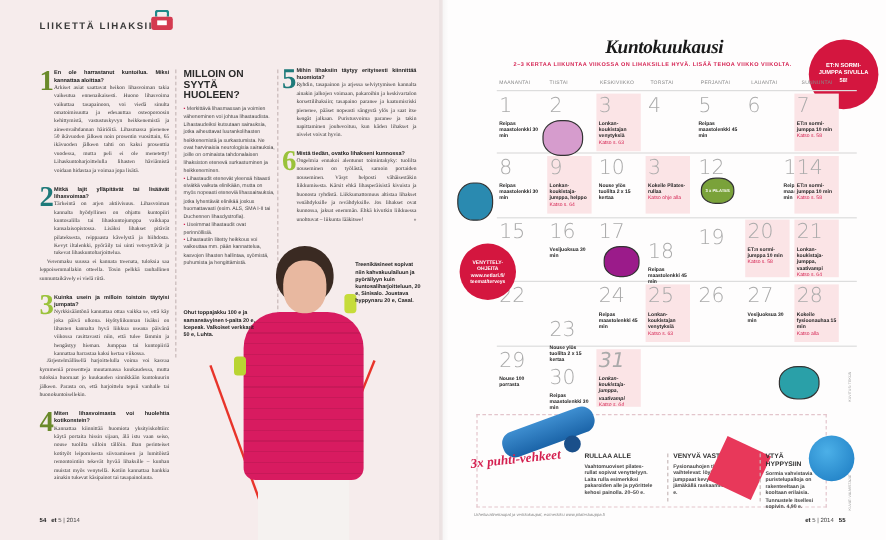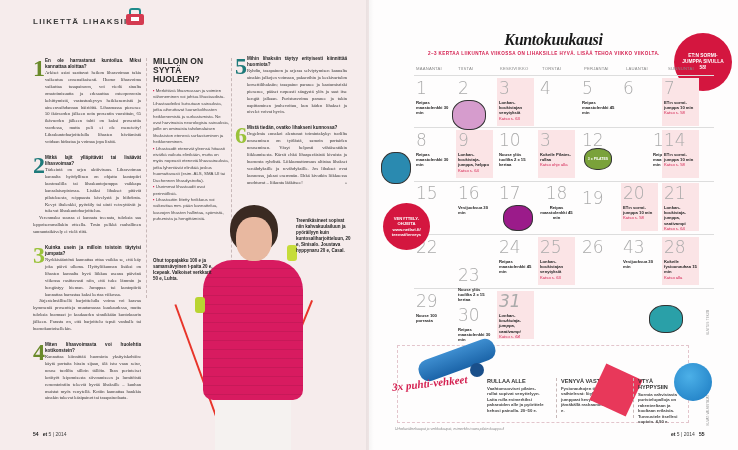--- a/index.html
+++ b/index.html
@@ -277,21 +277,21 @@
     <div class="cell" style="left: 456px; top: 183px;">
       <div class="num">16</div>
       <div class="txt">Vesijuoksua 30 min</div>
       <div class="link"></div>
     </div>
     <div class="cell" style="left: 497px; top: 183px;">
       <div class="num">17</div>
       <div class="txt"></div>
       <div class="link"></div>
     </div>
-    <div class="cell" style="left: 538px; top: 183px; text-align: center;">
+    <div class="cell" style="left: 538px; top: 200px;">
       <div class="num">18</div>
       <div class="txt">Reipas maastolenkki 45 min</div>
       <div class="link"></div>
     </div>
     <div class="cell" style="left: 580px; top: 188px;">
       <div class="num">19</div>
       <div class="txt"></div>
       <div class="link"></div>
     </div>
     <div class="cell pink" style="left: 621px; top: 183px;">
@@ -323,21 +323,21 @@
       <div class="num">25</div>
       <div class="txt">Lonkan-koukistajan venytyksiä</div>
       <div class="link">Katso s. 63</div>
     </div>
     <div class="cell" style="left: 580px; top: 237px;">
       <div class="num">26</div>
       <div class="txt"></div>
       <div class="link"></div>
     </div>
     <div class="cell" style="left: 621px; top: 237px;">
-      <div class="num">43</div>
+      <div class="num">27</div>
       <div class="txt">Vesijuoksua 30 min</div>
       <div class="link"></div>
     </div>
     <div class="cell pink" style="left: 662px; top: 237px;">
       <div class="num">28</div>
       <div class="txt">Kokeile fysioonauhaa 15 min</div>
       <div class="link">Katso alla</div>
     </div>
     <div class="cell" style="left: 414px; top: 291px;">
       <div class="num">29</div>

